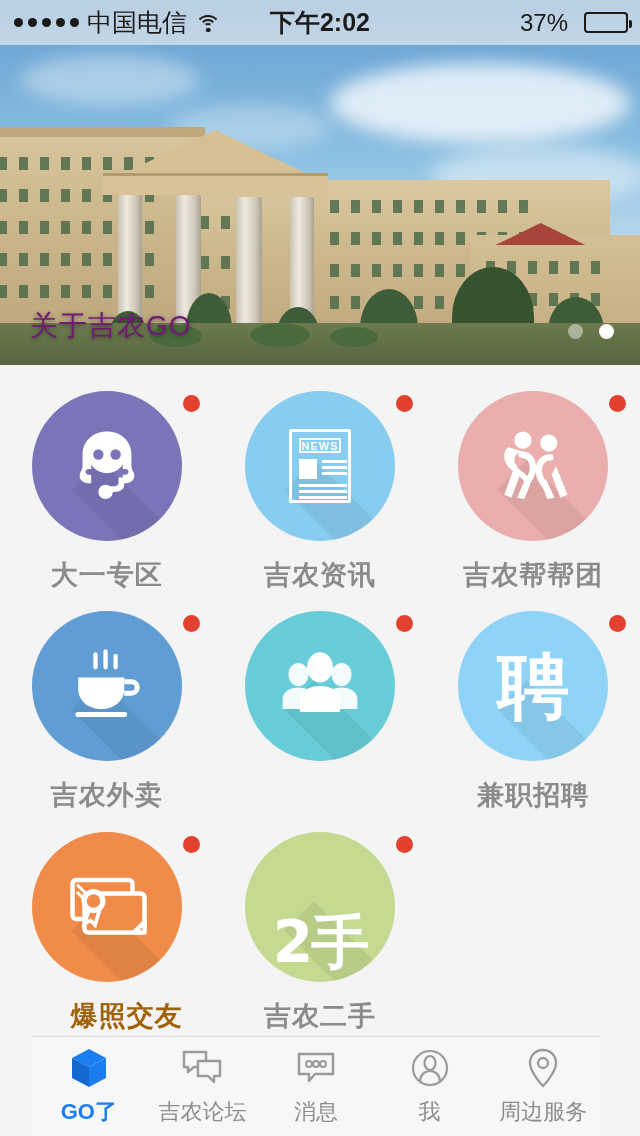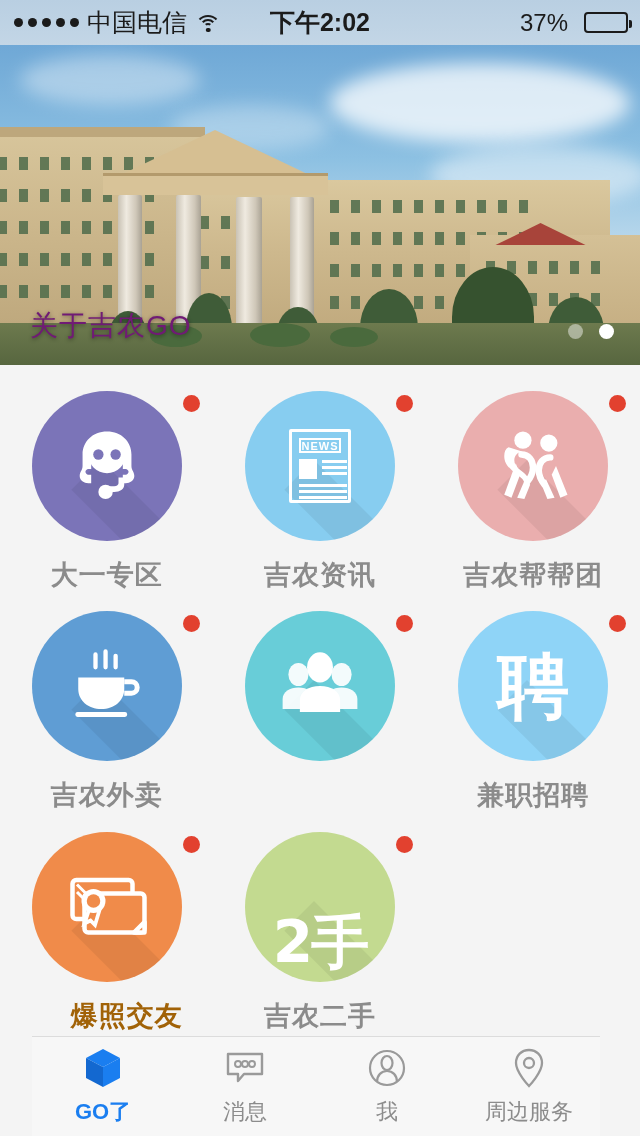--- a/index.html
+++ b/index.html
@@ -477,20 +477,29 @@
       <span class="tab-ico">
         <svg width="40" height="42" viewBox="0 0 40 42">
           <path d="M20 2 L37 11 L20 20 L3 11 Z" fill="#1a7ef0"></path>
           <path d="M3 11 L20 20 L20 40 L3 31 Z" fill="#1368d0"></path>
           <path d="M37 11 L20 20 L20 40 L37 31 Z" fill="#1a7ef0"></path>
         </svg>
       </span>
       <span class="tab-label">GO了</span>
     </div>
 
+    <div class="tab">
+      <span class="tab-ico">
+        <svg width="42" height="38" viewBox="0 0 42 38">
+          <path d="M3 3h22v15H13l-6 5v-5H3z" fill="none" stroke="#9a9a9a" stroke-width="2.4" stroke-linejoin="round"></path>
+          <path d="M17 12h22v15h-6v6l-6-6h-10z" fill="#f7f7f7" stroke="#9a9a9a" stroke-width="2.4" stroke-linejoin="round"></path>
+        </svg>
+      </span>
+      <span class="tab-label">吉农论坛</span>
+    </div>
 
     <div class="tab">
       <span class="tab-ico">
         <svg width="42" height="38" viewBox="0 0 42 38">
           <path d="M4 5h34v20H20l-6 7v-7H4z" fill="none" stroke="#9a9a9a" stroke-width="2.4" stroke-linejoin="round"></path>
           <circle cx="14" cy="15" r="3" fill="none" stroke="#9a9a9a" stroke-width="2"></circle>
           <circle cx="21" cy="15" r="3" fill="none" stroke="#9a9a9a" stroke-width="2"></circle>
           <circle cx="28" cy="15" r="3" fill="none" stroke="#9a9a9a" stroke-width="2"></circle>
         </svg>
       </span>

